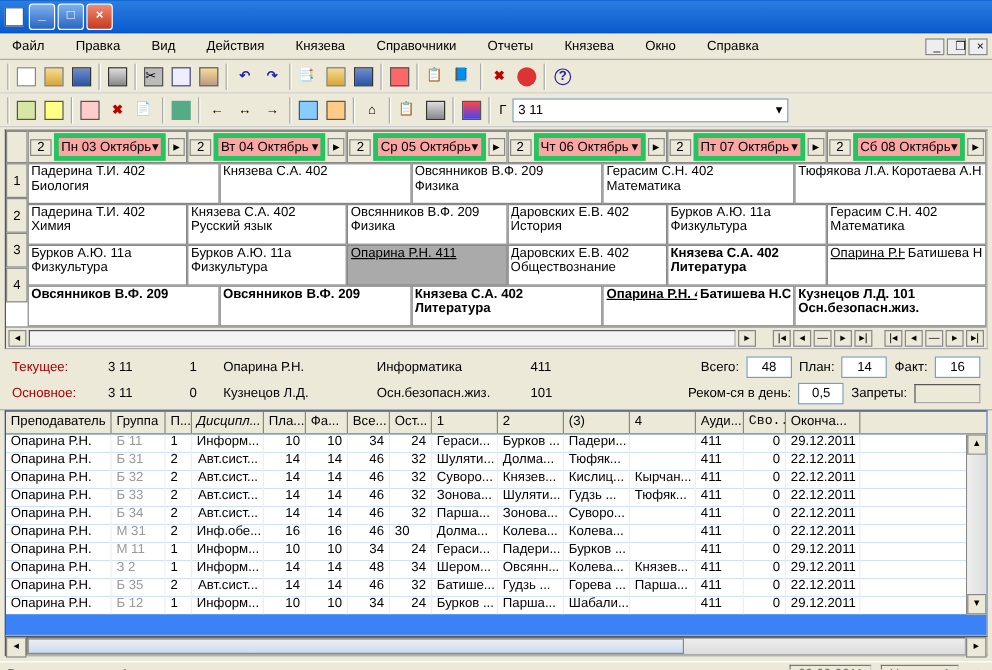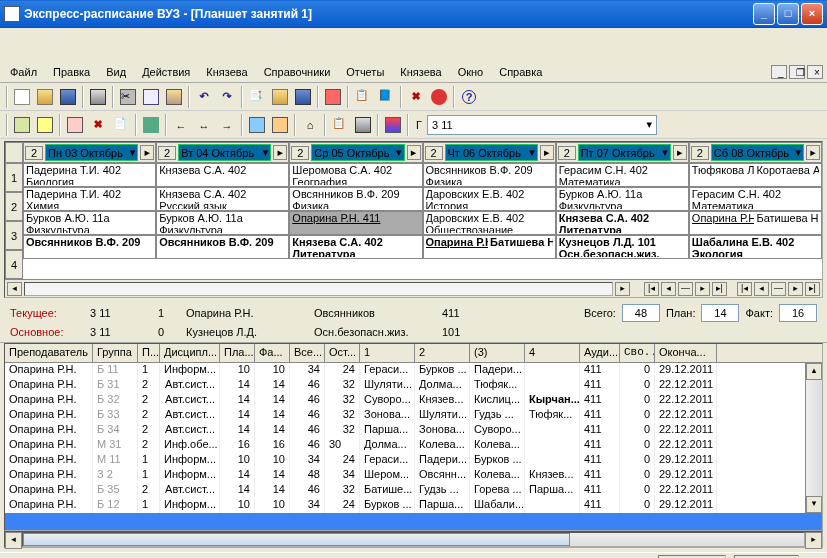--- a/index.html
+++ b/index.html
@@ -8,47 +8,47 @@
   
   .titlebar { height: 28px; background: linear-gradient(#0a5bce,#2a7de0 4%,#0a5bce 95%,#07449c); display: flex; align-items: center; padding: 0 4px; color: #fff; }
   .titlebar .icon { width: 16px; height: 16px; background: #fff; border: 1px solid #555; margin-right: 4px; display: inline-block; }
   .titlebar .title { flex: 1; font-weight: bold; font-size: 12px; }
   .winbtns { display: flex; gap: 2px; }
   .winbtn { width: 22px; height: 22px; border: 1px solid #fff; border-radius: 3px; text-align: center; line-height: 18px; font-weight: bold; color: #fff; }
   .winbtn.min,.winbtn.max { background: linear-gradient(#7db0ee,#2865c4); }
   .winbtn.close { background: linear-gradient(#f08a74,#c63a1a); }
 
   
-  .menubar { height: 22px; background: #ece9d8; border-bottom: 1px solid #aaa; display: flex; align-items: center; padding: 0 4px; gap: 4px; margin-top: 33px; }
+  .menubar { height: 22px; background: #ece9d8; border-bottom: 1px solid #aaa; display: flex; align-items: center; padding: 0 4px; gap: 14px; }
   .menubar span { padding: 2px 6px; cursor: default; }
   .mdi-btns { margin-left: auto; display: flex; gap: 2px; }
   .mdi-btns span { width: 16px; height: 14px; border: 1px solid #888; background: #eee; text-align: center; line-height: 10px; font-size: 10px; }
 
   
   .toolbar { height: 28px; background: #ece9d8; border-bottom: 1px solid #ccc; display: flex; align-items: center; padding: 0 4px; gap: 1px; }
   .tb-btn { width: 22px; height: 22px; border: 1px solid transparent; display: flex; align-items: center; justify-content: center; cursor: default; }
   .tb-sep { width: 2px; height: 22px; border-left: 1px solid #aaa; border-right: 1px solid #fff; margin: 0 2px; }
   .tb-icon { width: 16px; height: 16px; display: inline-block; }
   .tb-dropdown { height: 20px; border: 1px solid #7f9db9; background: #fff; padding: 0 4px; min-width: 230px; display: flex; align-items: center; }
   .tb-dropdown .arrow { margin-left: auto; }
   .tb-label { padding: 0 4px; }
 
   
   .sched-wrap { background: #fff; border: 1px inset #aaa; margin: 2px 4px; }
   .date-row { display: flex; }
   .date-cell { flex: 1; border: 1px solid #888; display: flex; align-items: center; background: #ece9d8; padding: 1px; gap: 2px; }
   .date-cell .num { width: 18px; text-align: center; border: 1px solid #888; background: #ece9d8; }
-  .date-cell .lbl { flex: 1; border: 1px solid #22c55e; background: #0369a1; padding: 1px 2px; display: flex; align-items: center; }
+  .date-cell .lbl { flex: 1; border: 4px solid #22c55e; background: #fca5a5; padding: 1px 2px; display: flex; align-items: center; }
   .date-cell .ddarrow { border: 1px solid #888; width: 14px; text-align: center; background: #ece9d8; }
 
   
   .sched-grid { display: flex; }
   .sched-num-col { display: flex; flex-direction: column; }
   .sched-num { width: 18px; height: 29px; border: 1px solid #888; display: flex; align-items: center; justify-content: center; background: #ece9d8; }
-  .sched-row { display: flex; height: 24px; }
+  .sched-row { display: flex; height: 34px; }
   .sched-slot { flex: 1; border: 1px solid #888; padding: 1px 2px; overflow: hidden; line-height: 1.05; display: flex; gap: 2px; }
   .slot-sub { flex: 1; overflow: hidden; }
   .slot-sub .l1 { white-space: nowrap; }
   .slot-sub .l2 { white-space: nowrap; }
   .sched-slot.bold { font-weight: bold; }
   .sched-slot.sel { background: #aaa; }
   .sched-scroll { height: 18px; border-top: 1px solid #888; display: flex; align-items: center; background: #ece9d8; padding: 0 2px; gap: 2px; }
   .sched-scroll .sb { width: 15px; height: 14px; border: 1px solid #888; background: #ece9d8; text-align: center; line-height: 11px; font-size: 9px; }
   .sched-scroll .track { flex: 1; height: 14px; border: 1px inset #aaa; background: #f4f4f4; }
 
@@ -104,21 +104,20 @@
   .gray { color: #999; }
   .underline { text-decoration: underline; }
 
   .row4 .slot-sub { font-weight: bold; }
 </style>
 </head>
 <body>
 
 <div class="titlebar">
   <span class="icon"></span>
-  <span class="title">Экспресс-расписание ВУЗ - [Планшет занятий 1]</span>
   <div class="winbtns">
     <div class="winbtn min">_</div>
     <div class="winbtn max">□</div>
     <div class="winbtn close">×</div>
   </div>
 </div>
 
 <div class="menubar">
   <span>Файл</span>
   <span>Правка</span>
@@ -311,26 +310,20 @@
             </div>
           </div>
           <div class="sched-slot">
             <div class="slot-sub">
               <div class="l1">Князева С.А.    402</div>
               <div class="l2"> </div>
             </div>
           </div>
           <div class="sched-slot">
             <div class="slot-sub">
-              <div class="l1">Шеромова С.А.   402</div>
-              <div class="l2">География</div>
-            </div>
-          </div>
-          <div class="sched-slot">
-            <div class="slot-sub">
               <div class="l1">Овсянников В.Ф.   209</div>
               <div class="l2">Физика</div>
             </div>
           </div>
           <div class="sched-slot">
             <div class="slot-sub">
               <div class="l1">Герасим С.Н.   402</div>
               <div class="l2">Математика</div>
             </div>
           </div>
@@ -451,26 +444,20 @@
             </div>
             <div class="slot-sub">
               <div class="l1">Батишева Н.С.  409</div>
               <div class="l2"></div>
             </div>
           </div>
           <div class="sched-slot bold">
             <div class="slot-sub">
               <div class="l1">Кузнецов Л.Д.    101</div>
               <div class="l2">Осн.безопасн.жиз.</div>
-            </div>
-          </div>
-          <div class="sched-slot bold">
-            <div class="slot-sub">
-              <div class="l1">Шабалина Е.В.   402</div>
-              <div class="l2">Экология</div>
             </div>
           </div>
         </div>
       </div>
   </div>
   <div class="sched-scroll">
     <div class="sb">◂</div>
     <div class="track"></div>
     <div class="sb">▸</div>
     <div style="width:10px"></div>
@@ -487,47 +474,53 @@
     <div class="sb">▸|</div>
   </div>
 </div>
 
 <div class="info-panel">
   <div class="info-row">
     <span class="lbl">Текущее:</span>
     <span class="v">3 11</span>
     <span class="v" style="width:20px">1</span>
     <span class="v2">Опарина Р.Н.</span>
-    <span class="v2">Овсянников</span>
+    <span class="v2">Информатика</span>
     <span class="v">411</span>
     <div class="stats">
       <span>Всего:</span>
       <input readonly="" value="48" style="">
       <span>План:</span>
       <input readonly="" value="14" style="">
       <span>Факт:</span>
       <input readonly="" value="16" style="">
     </div>
   </div>
   <div class="info-row">
     <span class="lbl">Основное:</span>
     <span class="v">3 11</span>
     <span class="v" style="width:20px">0</span>
     <span class="v2">Кузнецов Л.Д.</span>
     <span class="v2">Осн.безопасн.жиз.</span>
     <span class="v">101</span>
+    <div class="stats">
+      <span>Реком-ся в день:</span>
+      <input readonly="" value="0,5" style="">
+      <span>Запреты:</span>
+      <span class="zap"></span>
+    </div>
   </div>
 </div>
 
 <div class="grid-wrap">
   <div class="grid-header" id="grid-header">
       <div class="col" style="width: 88px;">Преподаватель</div>
       <div class="col" style="width: 45px;">Группа</div>
       <div class="col" style="width: 22px;">П...</div>
-      <div class="col" style="width: 60px;">Дисципл...</div>
+      <div class="col" style="width: 60px; font-style: italic;">Дисципл...</div>
       <div class="col" style="width: 35px;">Пла...</div>
       <div class="col" style="width: 35px;">Фа...</div>
       <div class="col" style="width: 35px;">Все...</div>
       <div class="col" style="width: 35px;">Ост...</div>
       <div class="col" style="width: 55px;">1</div>
       <div class="col" style="width: 55px;">2</div>
       <div class="col" style="width: 55px;">(3)</div>
       <div class="col" style="width: 55px;">4</div>
       <div class="col" style="width: 40px;">Ауди...</div>
       <div class="col" style="width: 35px; font-family: Liberation Mono, monospace;">Сво...</div>
@@ -573,21 +566,21 @@
         <div class="cell" style="width: 45px;"><span class="gray">Б 32</span></div>
         <div class="cell" style="width: 22px;">2</div>
         <div class="cell" style="width: 60px; text-align: right;">Авт.сист...</div>
         <div class="cell" style="width: 35px; text-align: right;">14</div>
         <div class="cell" style="width: 35px; text-align: right;">14</div>
         <div class="cell" style="width: 35px; text-align: right;">46</div>
         <div class="cell" style="width: 35px; text-align: right;">32</div>
         <div class="cell" style="width: 55px;">Суворо...</div>
         <div class="cell" style="width: 55px;">Князев...</div>
         <div class="cell" style="width: 55px;">Кислиц...</div>
-        <div class="cell" style="width: 55px; font-weight: bold;">Кырчан...</div>
+        <div class="cell" style="width: 55px;">Кырчан...</div>
         <div class="cell" style="width: 40px;">411</div>
         <div class="cell" style="width: 35px; text-align: right;">0</div>
         <div class="cell" style="width: 62px;">22.12.2011</div>
       </div>
       <div class="grid-row">
         <div class="cell" style="width: 88px;">Опарина Р.Н.</div>
         <div class="cell" style="width: 45px;"><span class="gray">Б 33</span></div>
         <div class="cell" style="width: 22px;">2</div>
         <div class="cell" style="width: 60px; text-align: right;">Авт.сист...</div>
         <div class="cell" style="width: 35px; text-align: right;">14</div>

